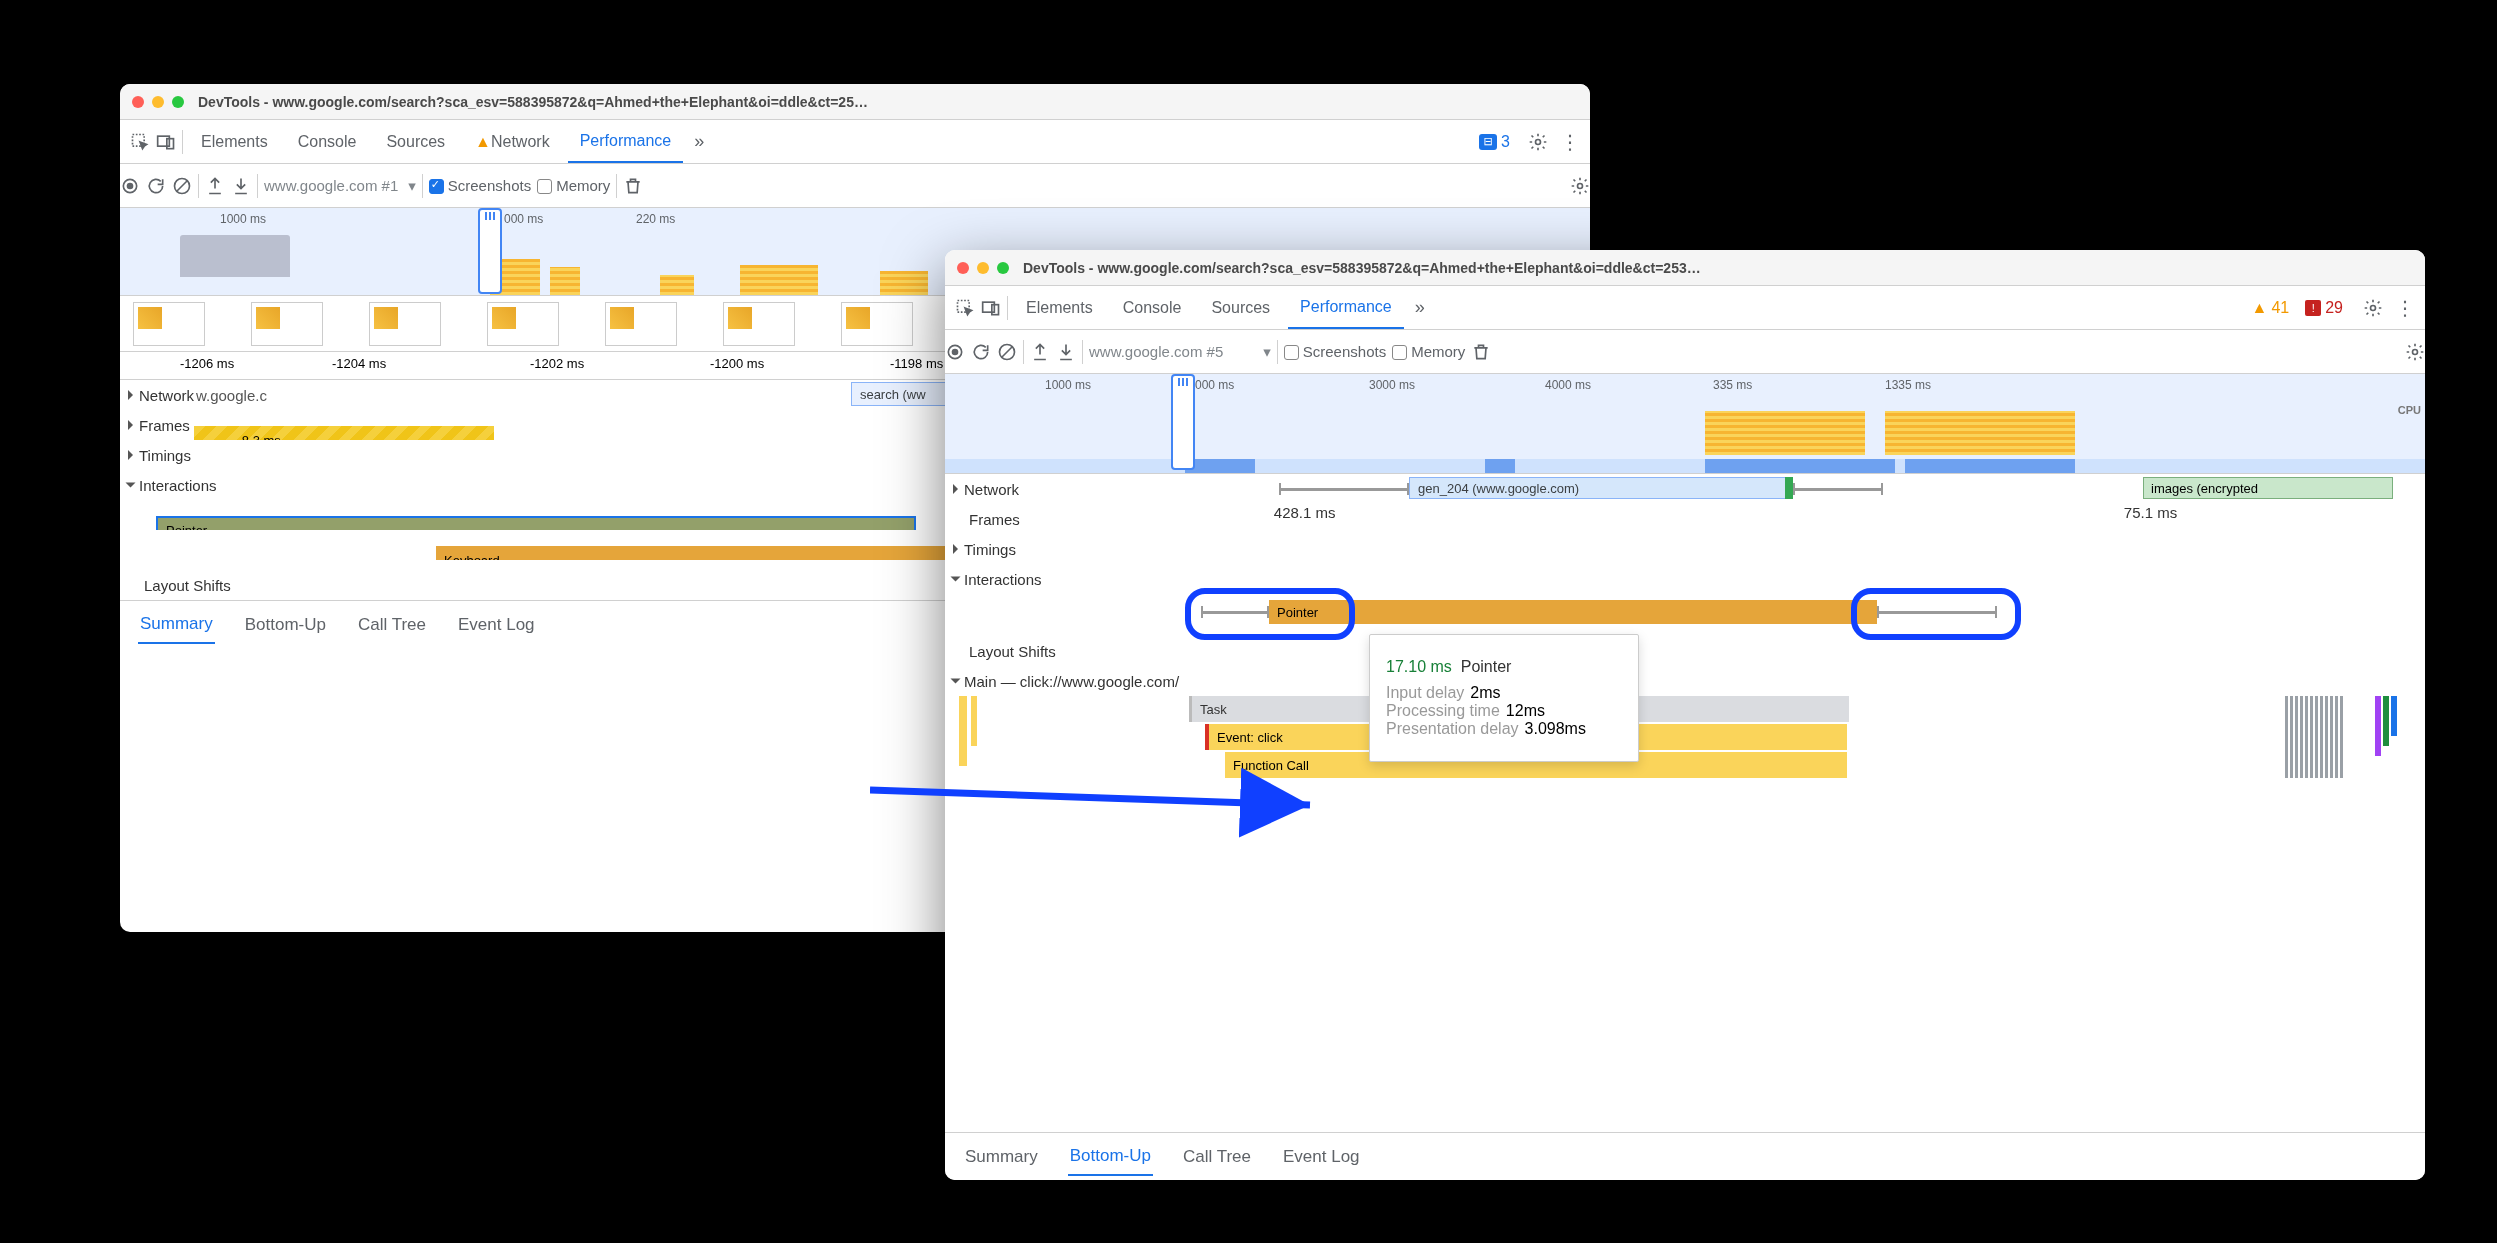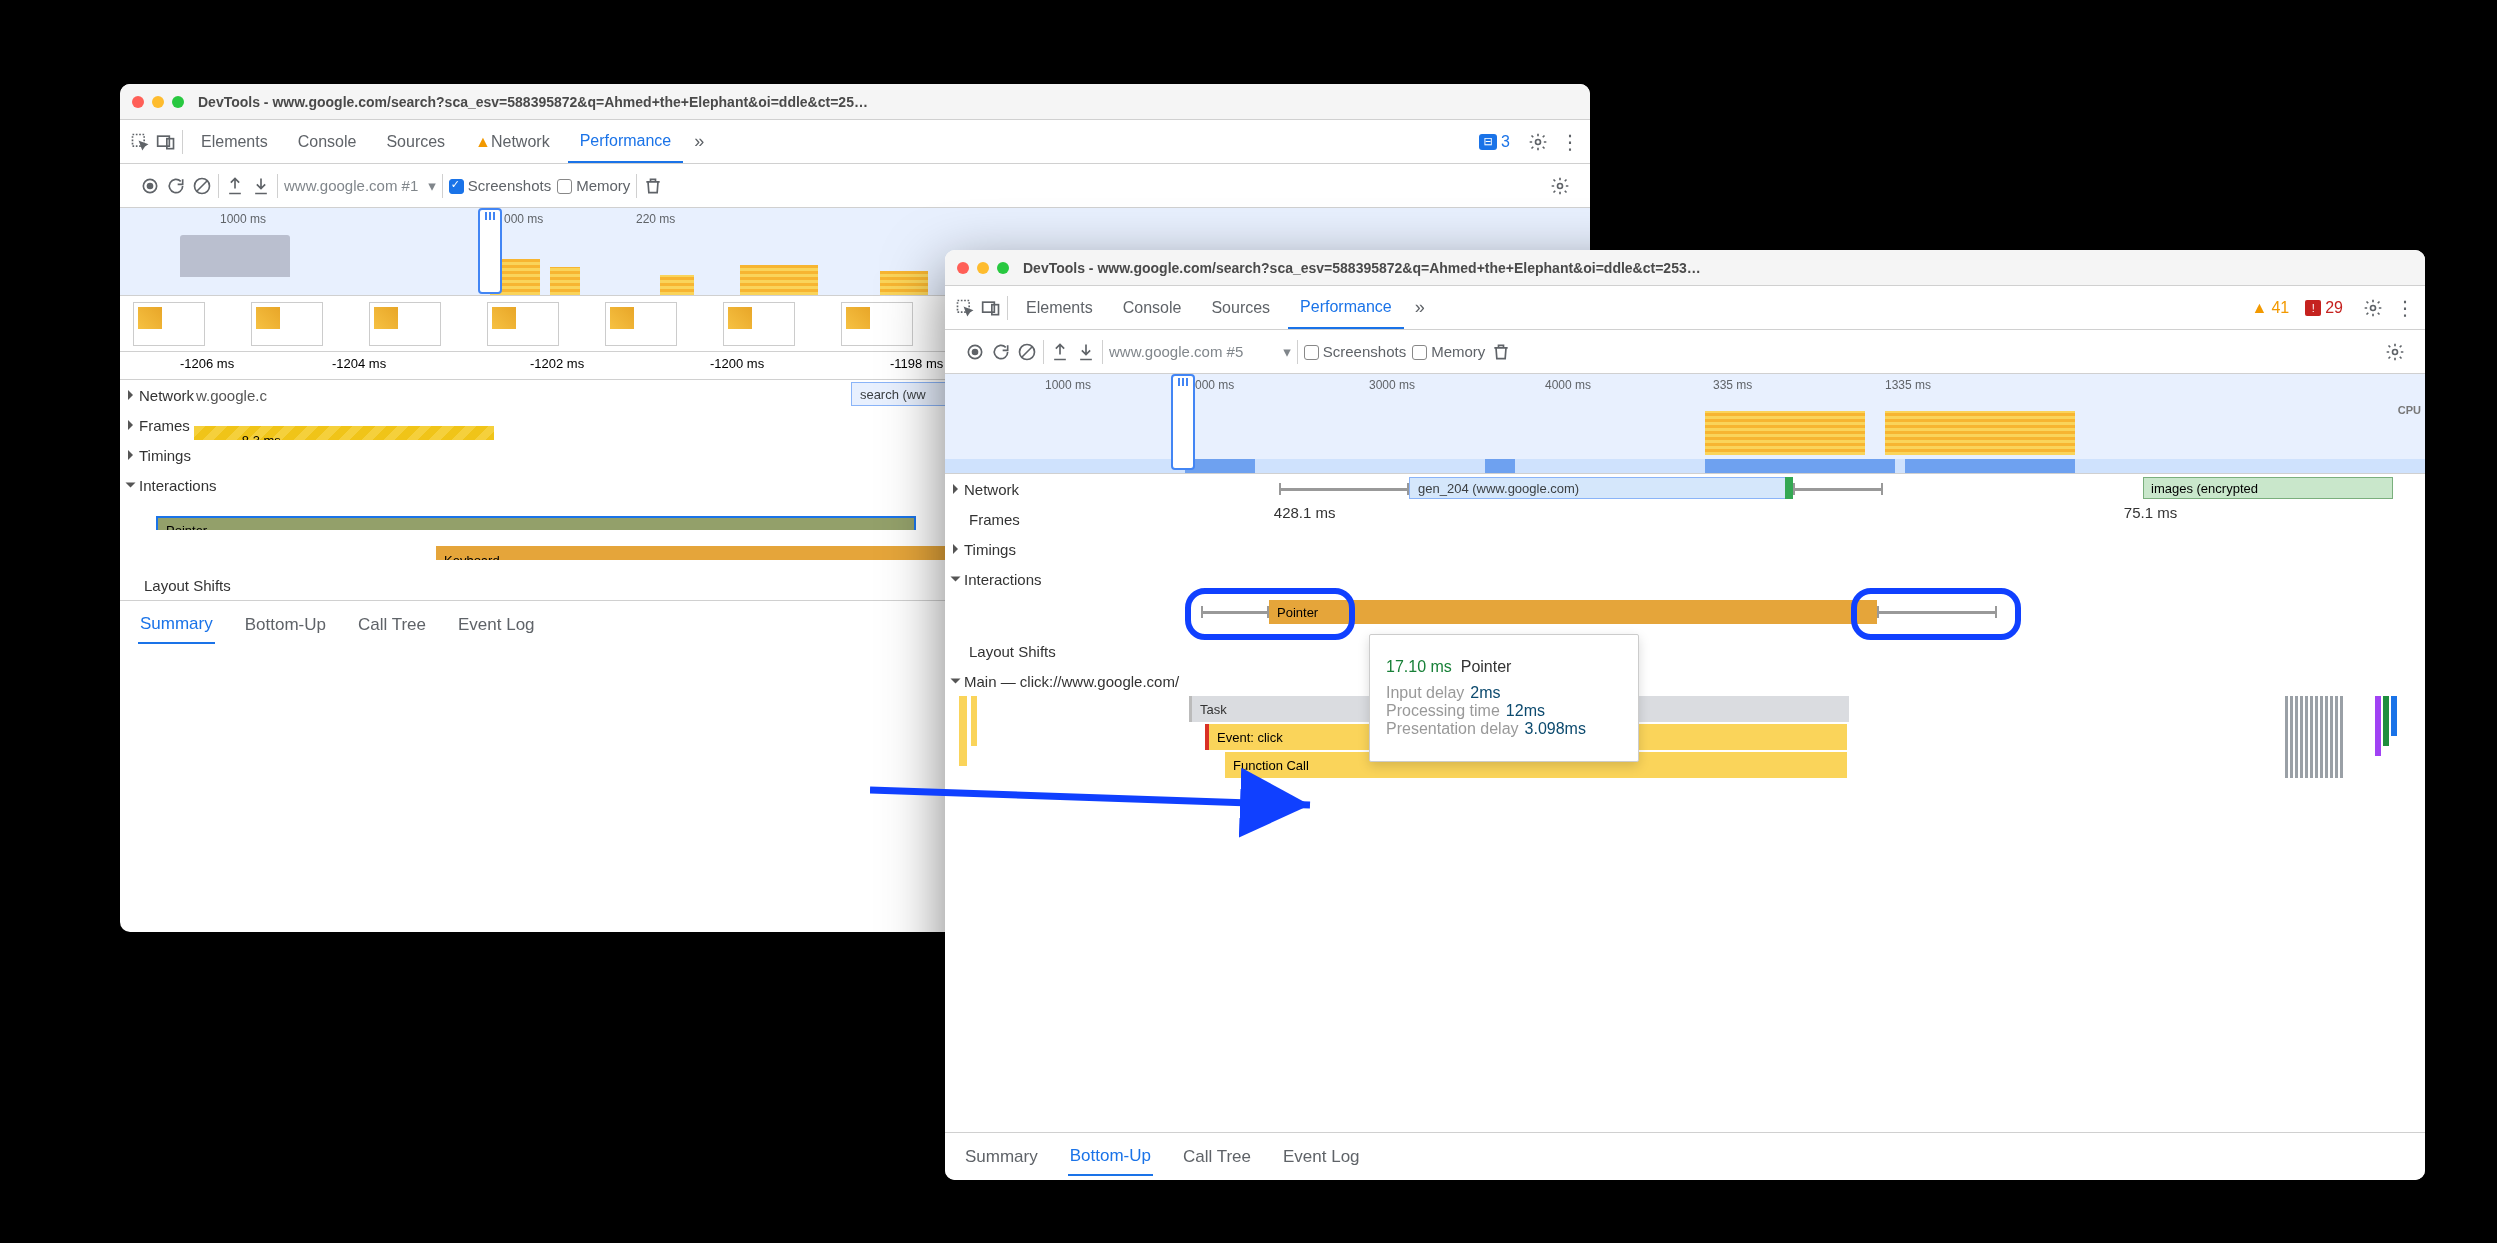--- a/index.html
+++ b/index.html
@@ -51,21 +51,21 @@
   .warn-tri { color: #f29900; }
   .chat-badge {
     background: #1a73e8; color:#fff; border-radius:3px;
     width: 18px; height: 16px; display:inline-flex; align-items:center; justify-content:center;
     font-size: 11px;
   }
   .err-badge { background:#c5221f; color:#fff; padding:1px 4px; border-radius:2px; width:16px; height:16px; display:inline-flex; align-items:center; justify-content:center; font-size:11px; }
 
   .toolbar {
     height: 44px; display:flex; align-items:center; gap: 6px;
-    padding: 0 20px; border-bottom: 1px solid #d0d0d0; font-size: 15px; color:#5f6368;
+    padding: 0 0; border-bottom: 1px solid #d0d0d0; font-size: 15px; color:#5f6368;
   }
   .toolbar .sep { width:1px; height:24px; background:#d0d0d0; }
   .checkbox { width:15px; height:15px; border:1.5px solid #888; border-radius:3px; display:inline-block; vertical-align:middle; margin-right:4px; }
   .checkbox.checked { background:#1a73e8; border-color:#1a73e8; position:relative; }
   .checkbox.checked::after { content:"✓"; color:#fff; position:absolute; font-size:11px; left:1px; top:-2px; }
 
   .overview {
     height: 88px; background: linear-gradient(#e8f0fe, #e8f0fe);
     border-bottom: 1px solid #d0d0d0; position: relative;
     overflow: hidden;
@@ -133,21 +133,21 @@
   .playhead .grip span { width:2px; height:8px; background:#4285f4; }
 
   .tooltip {
     position:absolute; background:#fff; border:1px solid #ccc; border-radius:2px;
     box-shadow: 0 4px 12px rgba(0,0,0,0.15); padding:23px 16px; font-size:16px;
     min-width: 270px;
   }
   .tooltip .hdr { margin-bottom:8px; }
   .tooltip .ms { color:#188038; font-weight:500; }
   .tooltip .row { color:#999; }
-  .tooltip .row b { color:#0c4a6e; font-weight:400; margin-left:6px; }
+  .tooltip .row b { color:#000000; font-weight:400; margin-left:6px; }
 
   .arrow-svg { position:absolute; pointer-events:none; }
 
   #w1 { left:120px; top:84px; width:1470px; height:848px; }
   #w2 { left:945px; top:250px; width:1480px; height:930px; }
   #w2 { z-index: 10; }
 </style>
 </head>
 <body>
 

